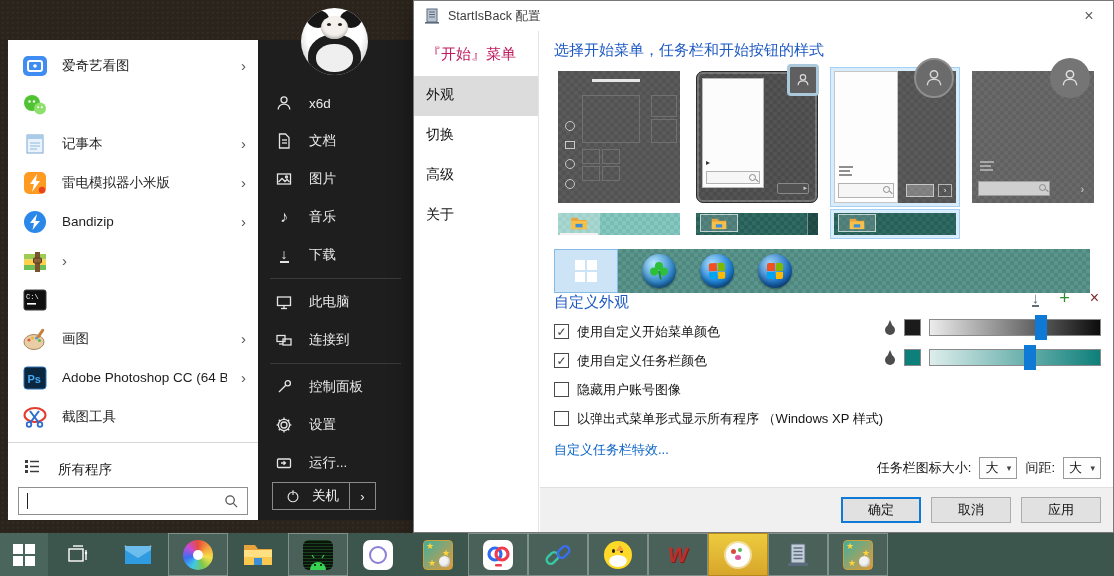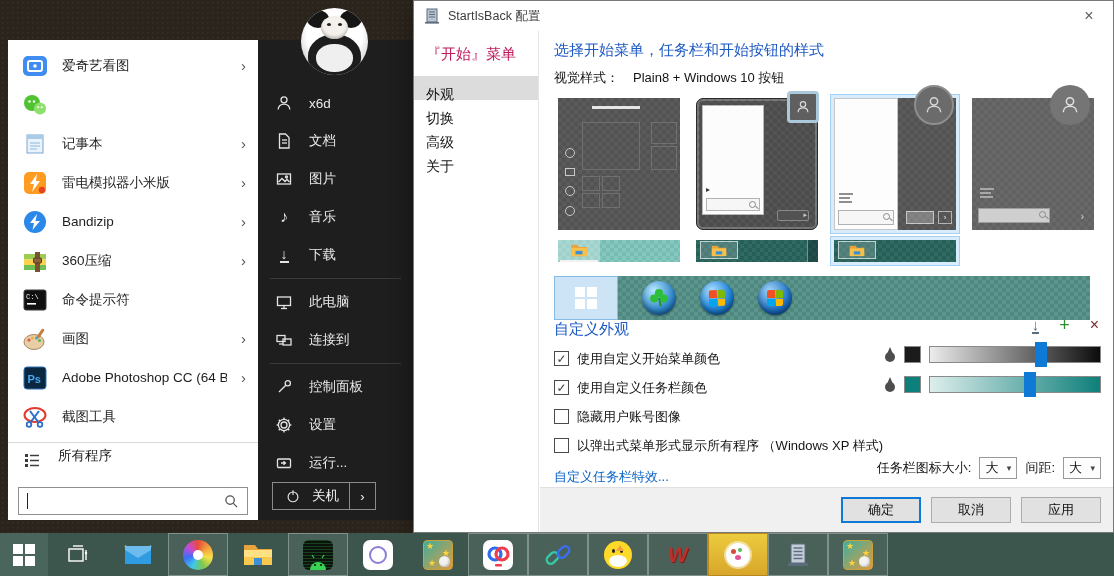--- a/index.html
+++ b/index.html
@@ -13,21 +13,21 @@
   svg{display:block}
 
   
   .sm-white{position:absolute;left:8px;top:40px;width:250px;height:480px;background:#fff;
             display:flex;flex-direction:column;padding:6px 0 10px;z-index:3;}
   .app-row{height:39px;display:flex;align-items:center;padding:0 12px 0 14px;gap:14px;font-size:13.5px;color:#1e1e1e;flex:none}
   .app-ic{width:26px;height:26px;flex:none;display:flex;align-items:center;justify-content:center}
   .app-label{flex:1;white-space:nowrap;overflow:hidden}
   .chev{color:#555;font-size:15px;flex:none}
   .sm-sep{border-top:1px solid #d8d8d8;margin:6px 0 4px}
-  .all-row{height:32px;display:flex;align-items:flex-start;gap:16px;padding:0 14px;font-size:13.5px;color:#1e1e1e;flex:none}
+  .all-row{height:32px;display:flex;align-items:flex-end;gap:16px;padding:0 14px;font-size:13.5px;color:#1e1e1e;flex:none}
   .sm-search{margin:8px 10px 0;height:28px;border:1px solid #8f8f8f;background:#fff;display:flex;align-items:center;padding:0 8px;gap:6px;flex:none}
   .sm-search input{flex:1;border:none;outline:none;font-size:13px;font-family:"Liberation Sans",sans-serif;background:transparent}
   .caret{width:1px;height:16px;background:#222}
 
   
   .sm-dark{position:absolute;left:258px;top:40px;width:155px;height:480px;background:#1e1e1e;padding-top:44px;color:#eaeaea;z-index:2}
   .dk-row{height:38px;display:flex;align-items:center;gap:15px;padding-left:16px;font-size:13.5px}
   .dk-ic{width:20px;display:flex;justify-content:center;align-items:center}
   .dk-ic svg{stroke:#e4e4e4;fill:none;stroke-width:1.3}
   .dk-sep{border-top:1px solid #3a3a3a;margin:4px 12px}
@@ -46,21 +46,21 @@
   .p-face{position:absolute;left:20px;top:8px;width:27px;height:23px;background:#f4f1ec;border-radius:50%;box-shadow:inset 0 -2px 3px rgba(0,0,0,.25)}
   .p-eye{position:absolute;width:4px;height:3px;background:#222;border-radius:50%}
 
   
   .dialog{position:absolute;left:413px;top:0;width:701px;height:533px;background:#fff;border:1px solid #787878;
           box-shadow:0 8px 22px rgba(0,0,0,.4);z-index:5}
   .d-title{height:30px;display:flex;align-items:center;padding:0 10px;gap:8px;font-size:12.5px;color:#3d3d3d}
   .d-close{margin-left:auto;color:#5f5f5f;font-size:16px;width:28px;height:24px;display:flex;align-items:center;justify-content:center}
   .d-nav{position:absolute;left:0;top:30px;bottom:0;width:125px;border-right:1px solid #e4e4e4;padding-top:6px}
   .d-nav-h{font-size:15px;color:#be185d;padding:8px 0 12px 12px;white-space:nowrap}
-  .d-nav-item{height:24px;line-height:36px;padding-left:12px;font-size:14px;color:#141414}
+  .d-nav-item{height:40px;line-height:36px;padding-left:12px;font-size:14px;color:#141414}
   .d-nav-item.sel{background:#dcdcdc}
   .d-main{position:absolute;left:126px;top:30px;right:0;bottom:0;padding:10px 12px 0 14px}
   .d-head{color:#1d59c2;font-size:15px}
   .vs-row{margin-top:9px;font-size:13px;color:#141414;display:flex;gap:14px}
 
   .previews{display:flex;gap:8px;margin-top:7px}
   .pv-col{width:130px}
   .pv-wrap{padding:3px;border:1px solid transparent}
   .pv-col.sel-pv .pv-wrap{background:#d9ecfb;border-color:#a3d0f3}
   .pv-thumb{height:132px;position:relative}
@@ -209,33 +209,31 @@
   <div class="app-row">
     <span class="app-ic">
         <svg viewBox="0 0 26 26" width="26" height="26">
           <rect x="2" y="6" width="22" height="5.5" fill="#9ccc52"></rect>
           <rect x="2" y="11.5" width="22" height="5.5" fill="#ffd24d"></rect>
           <rect x="2" y="17" width="22" height="5" fill="#6fbf57"></rect>
           <rect x="13" y="4" width="5" height="20" fill="#7a5230"></rect>
           <rect x="11.5" y="10" width="8" height="5" rx="1" fill="#8a6138" stroke="#5d3d22"></rect>
         </svg>
       </span>
-    <span class="app-label">360压缩</span>
     <span class="chev">›</span>
   </div>
 
   <div class="app-row">
     <span class="app-ic">
         <svg viewBox="0 0 26 26" width="26" height="26">
           <rect x="2" y="3" width="22" height="20" rx="2" fill="#101010" stroke="#3c3c3c"></rect>
           <text x="4" y="12" font-size="7" fill="#fff" font-family="Liberation Mono, monospace">C:\</text>
           <rect x="5" y="16" width="9" height="1.6" fill="#fff"></rect>
         </svg>
       </span>
-    <span class="app-label">命令提示符</span>
   </div>
 
   <div class="app-row">
     <span class="app-ic">
         <svg viewBox="0 0 26 26" width="26" height="26">
           <ellipse cx="12" cy="16" rx="10" ry="7.5" fill="#e9cda4" stroke="#a8855e"></ellipse>
           <circle cx="7" cy="14" r="1.6" fill="#e2574c"></circle>
           <circle cx="10.5" cy="12" r="1.6" fill="#f2b632"></circle>
           <circle cx="14.5" cy="12" r="1.6" fill="#4aa3df"></circle>
           <circle cx="17.5" cy="14.5" r="1.6" fill="#58b957"></circle>
@@ -447,24 +445,20 @@
     <div class="d-nav-h">『开始』菜单</div>
     <div class="d-nav-item sel">外观</div>
     <div class="d-nav-item">切换</div>
     <div class="d-nav-item">高级</div>
     <div class="d-nav-item">关于</div>
   </div>
 
   <div class="d-main">
     <div class="d-head">选择开始菜单，任务栏和开始按钮的样式</div>
 
-    <div class="vs-row">
-      <span>视觉样式：</span>
-      <span>Plain8 + Windows 10 按钮</span>
-    </div>
 
     <div class="previews">
 
       <div class="pv-col">
         <div class="pv-wrap">
             <div class="pv-thumb checker" style="--c1:#525252;--c2:#5b5b5b">
           <div style="position:absolute;left:34px;top:8px;width:48px;height:3px;background:#e6e6e6"></div>
           <span class="ic-sm" style="top:50px;width:10px;height:10px;border-radius:50%"></span>
           <span class="ic-sm" style="top:70px;width:10px;height:8px"></span>
           <span class="ic-sm" style="top:88px;width:10px;height:10px;border-radius:50%"></span>

